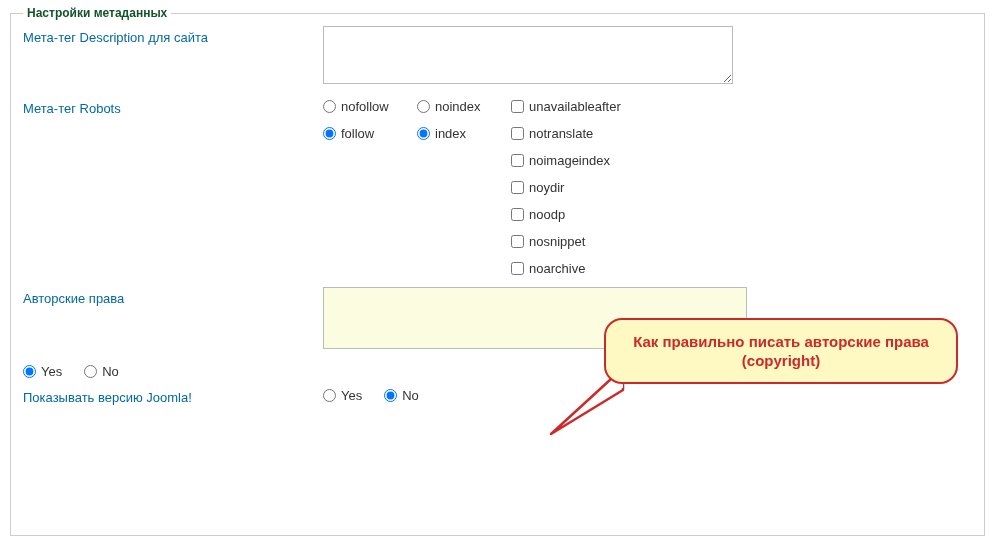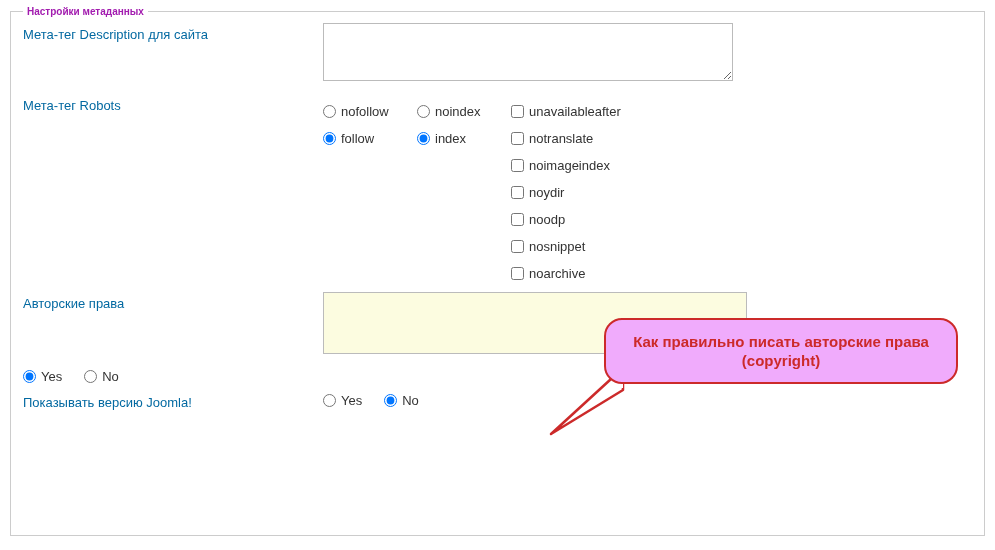--- a/index.html
+++ b/index.html
@@ -15,23 +15,23 @@
     overflow: hidden;
     position: relative;
   }
   fieldset.main {
     border: 1px solid #ccc;
     margin: 6px 10px 6px 10px;
     padding: 6px 12px 14px 12px;
     height: 530px;
   }
   legend.main-legend {
-    color: #a21caf;
+    color: #14532d;
     font-weight: bold;
-    font-size: 10px;
+    font-size: 12px;
     padding: 0 4px;
   }
   .row {
     display: flex;
     margin-bottom: 10px;
     align-items: flex-start;
   }
   .row.small-gap { margin-bottom: 6px; }
   .label-col {
     width: 300px;
@@ -55,21 +55,20 @@
     width: 424px;
     height: 62px;
   }
   .robots-grid {
     display: flex;
   }
   .robots-col {
     display: flex;
     flex-direction: column;
     gap: 9px;
-    margin-top: 8px;
   }
   .robots-col.c1 { width: 94px; }
   .robots-col.c2 { width: 94px; }
   .robots-col.c3 { width: 160px; }
   .opt {
     display: flex;
     align-items: center;
     gap: 5px;
     font-size: 13px;
     color: #333;
@@ -86,21 +85,21 @@
   }
   
   .callout {
     position: absolute;
     left: 604px;
     top: 318px;
     width: 354px;
     height: 66px;
     border: 2.5px solid #cc2a2a;
     border-radius: 18px;
-    background: #f0abfc;
+    background: #fef9c3;
     display: flex;
     align-items: center;
     justify-content: center;
     text-align: center;
     color: #cc2a2a;
     font-size: 15px;
     font-weight: bold;
     padding: 6px 16px;
     line-height: 1.3;
     z-index: 5;

